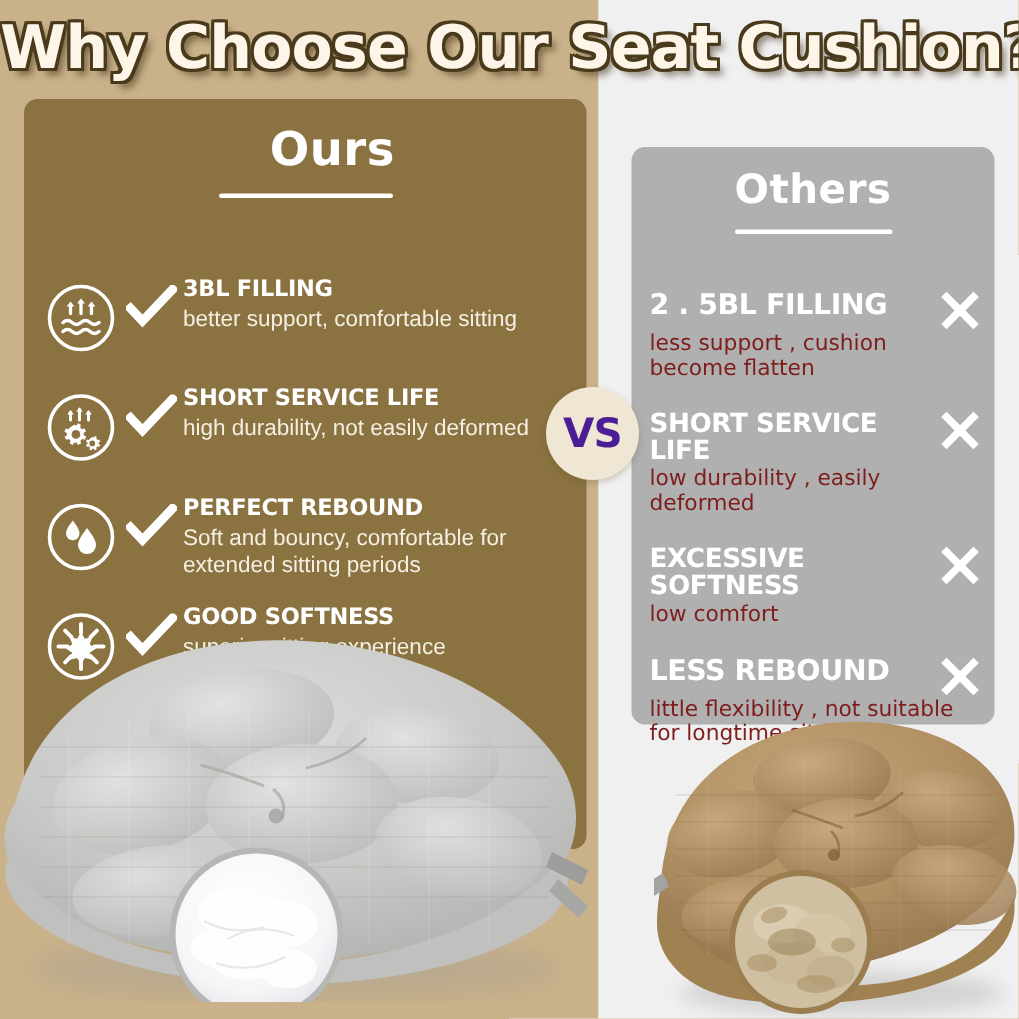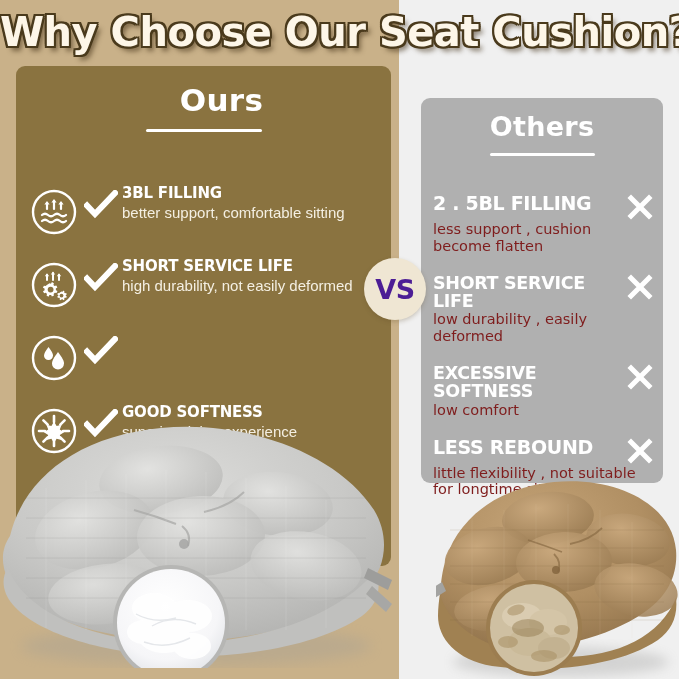--- a/index.html
+++ b/index.html
@@ -184,20 +184,24 @@
           <svg viewBox="0 0 48 48" width="48" height="48">
             <circle cx="24" cy="24" r="21" fill="none" stroke="#fff" stroke-width="2.4"></circle>
             <path d="M18.5 13c3 4 4.5 6.4 4.5 8.6a4.5 4.5 0 0 1-9 0c0-2.2 1.5-4.6 4.5-8.6z" fill="#fff"></path>
             <path d="M28 18c4 5.4 6 8.6 6 11.4a6 6 0 0 1-12 0c0-2.8 2-6 6-11.4z" fill="#fff"></path>
           </svg>
         </span>
         <span class="feat-check">
           <svg viewBox="0 0 34 30" width="34" height="30">
             <path d="M3 15.5l8 8.5L31 3" fill="none" stroke="#fff" stroke-width="6" stroke-linecap="square"></path>
           </svg>
+        </span>
+        <span class="feat-text">
+          <span class="feat-title">PERFECT REBOUND</span>
+          <span class="feat-sub" style="display:block">Soft and bouncy, comfortable for extended sitting periods</span>
         </span>
       </div>
 
       <div class="feat">
         <span class="feat-icon">
           <svg viewBox="0 0 48 48" width="48" height="48">
             <circle cx="24" cy="24" r="21" fill="none" stroke="#fff" stroke-width="2.4"></circle>
             <g stroke="#fff" stroke-width="2.6" stroke-linecap="round">
               <path d="M24 9v6"></path>
                 <path d="M24 33v6"></path>

